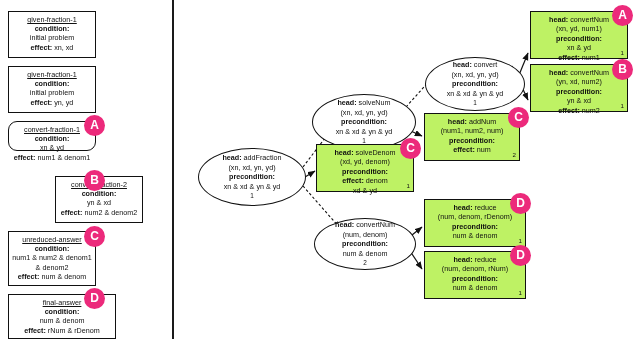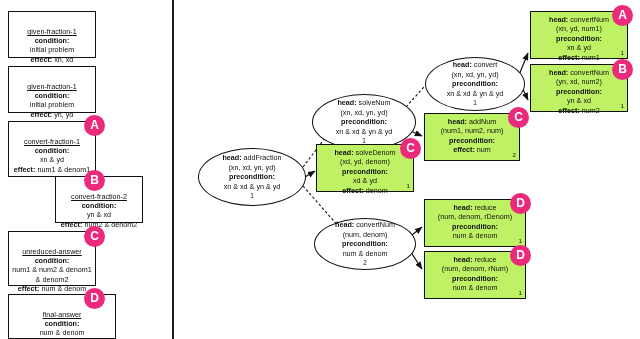--- a/index.html
+++ b/index.html
@@ -18,21 +18,21 @@
   
   .rulebox{
     position:absolute;
     border:1.4px solid #111;
     background:#fff;
     box-sizing:border-box;
     text-align:center;
     font-size:7.2px;
     line-height:9.2px;
     color:#111;
-    padding-top:15px;
+    padding-top:3px;
     z-index:3;
   }
   .rulebox .name{
     text-decoration:underline;
     display:block;
     margin-bottom:0px;
   }
   .rulebox .lbl{font-weight:bold;}
   .rulebox .ln{display:block;}
 
@@ -133,21 +133,21 @@
     <span class="ln"><b>effect:</b> <span>xn, xd</span></span>
   </div>
 
   <div class="rulebox" style="left:8px;top:66px;width:88px;height:47px;">
     <span class="name ln">given-fraction-1</span>
     <span class="ln lbl">condition:</span>
     <span class="ln">initial problem</span>
     <span class="ln"><b>effect:</b> <span>yn, yd</span></span>
   </div>
 
-  <div class="rulebox" style="left:8px;top:121px;width:88px;height:56px;">
+  <div class="rulebox" style="left:8px;top:121px;width:88px;height:30px;border-radius:9px;">
     <span class="name ln">convert-fraction-1</span>
     <span class="ln lbl">condition:</span>
     <span class="ln">xn &amp; yd</span>
     <span class="ln"><b>effect:</b> <span>num1 &amp; denom1</span></span>
   </div>
 
   <div class="rulebox" style="left:8px;top:176px;width:88px;height:47px;margin-left:47px;">
     <span class="name ln">convert-fraction-2</span>
     <span class="ln lbl">condition:</span>
     <span class="ln">yn &amp; xd</span>
@@ -202,22 +202,22 @@
     <span class="ln">(xn, xd, yn, yd)</span>
     <span class="ln lbl">precondition:</span>
     <span class="ln">xn &amp; xd &amp; yn &amp; yd</span>
     <span class="ln cost">1</span>
   </div>
 
   <div class="gbox" style="left:316px;top:144px;width:98px;height:48px;">
     <span class="ln"><b>head:</b> <span>solveDenom</span></span>
     <span class="ln">(xd, yd, denom)</span>
     <span class="ln lbl">precondition:</span>
+    <span class="ln"><b>effect:</b> <span>denom</span></span>
     <span class="ln">xd &amp; yd</span>
-    <span class="ln"><b>effect:</b> <span>denom</span></span>
     <span class="cost">1</span>
   </div>
 
   <div class="gbox" style="left:424px;top:113px;width:96px;height:48px;">
     <span class="ln"><b>head:</b> <span>addNum</span></span>
     <span class="ln">(num1, num2, num)</span>
     <span class="ln lbl">precondition:</span>
     <span class="ln"><b>effect:</b> <span>num</span></span>
     <span class="cost">2</span>
   </div>

